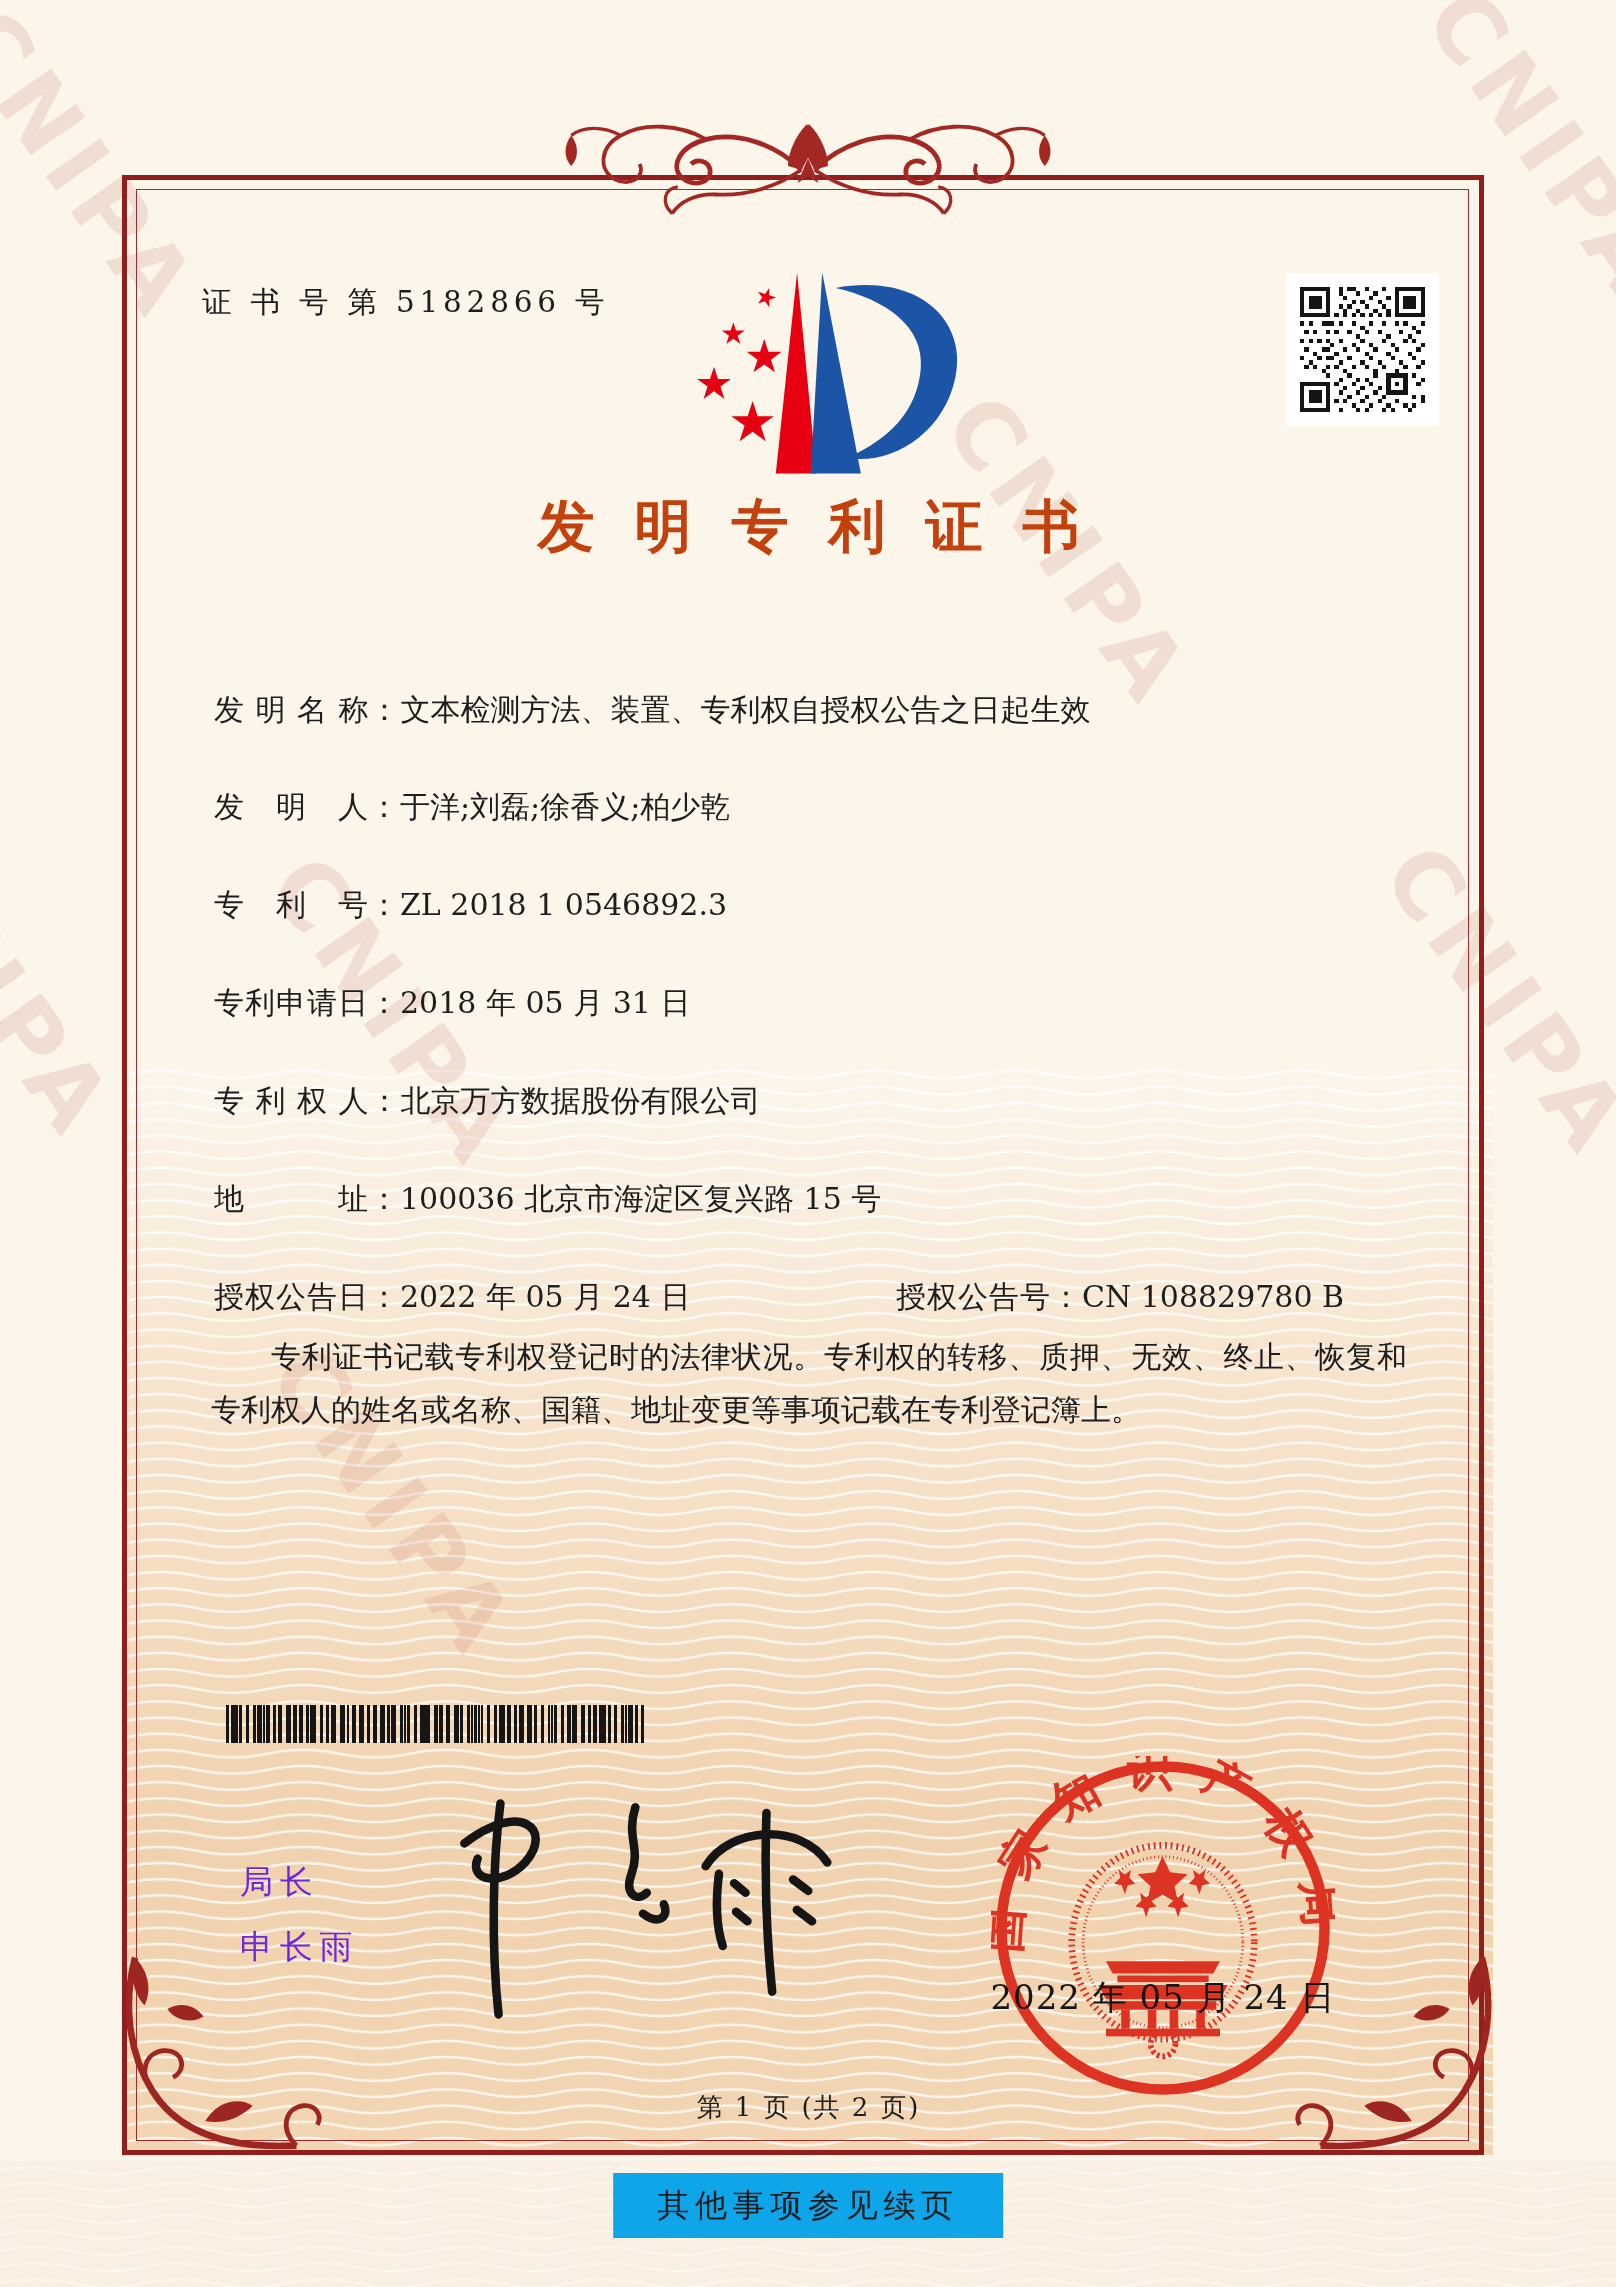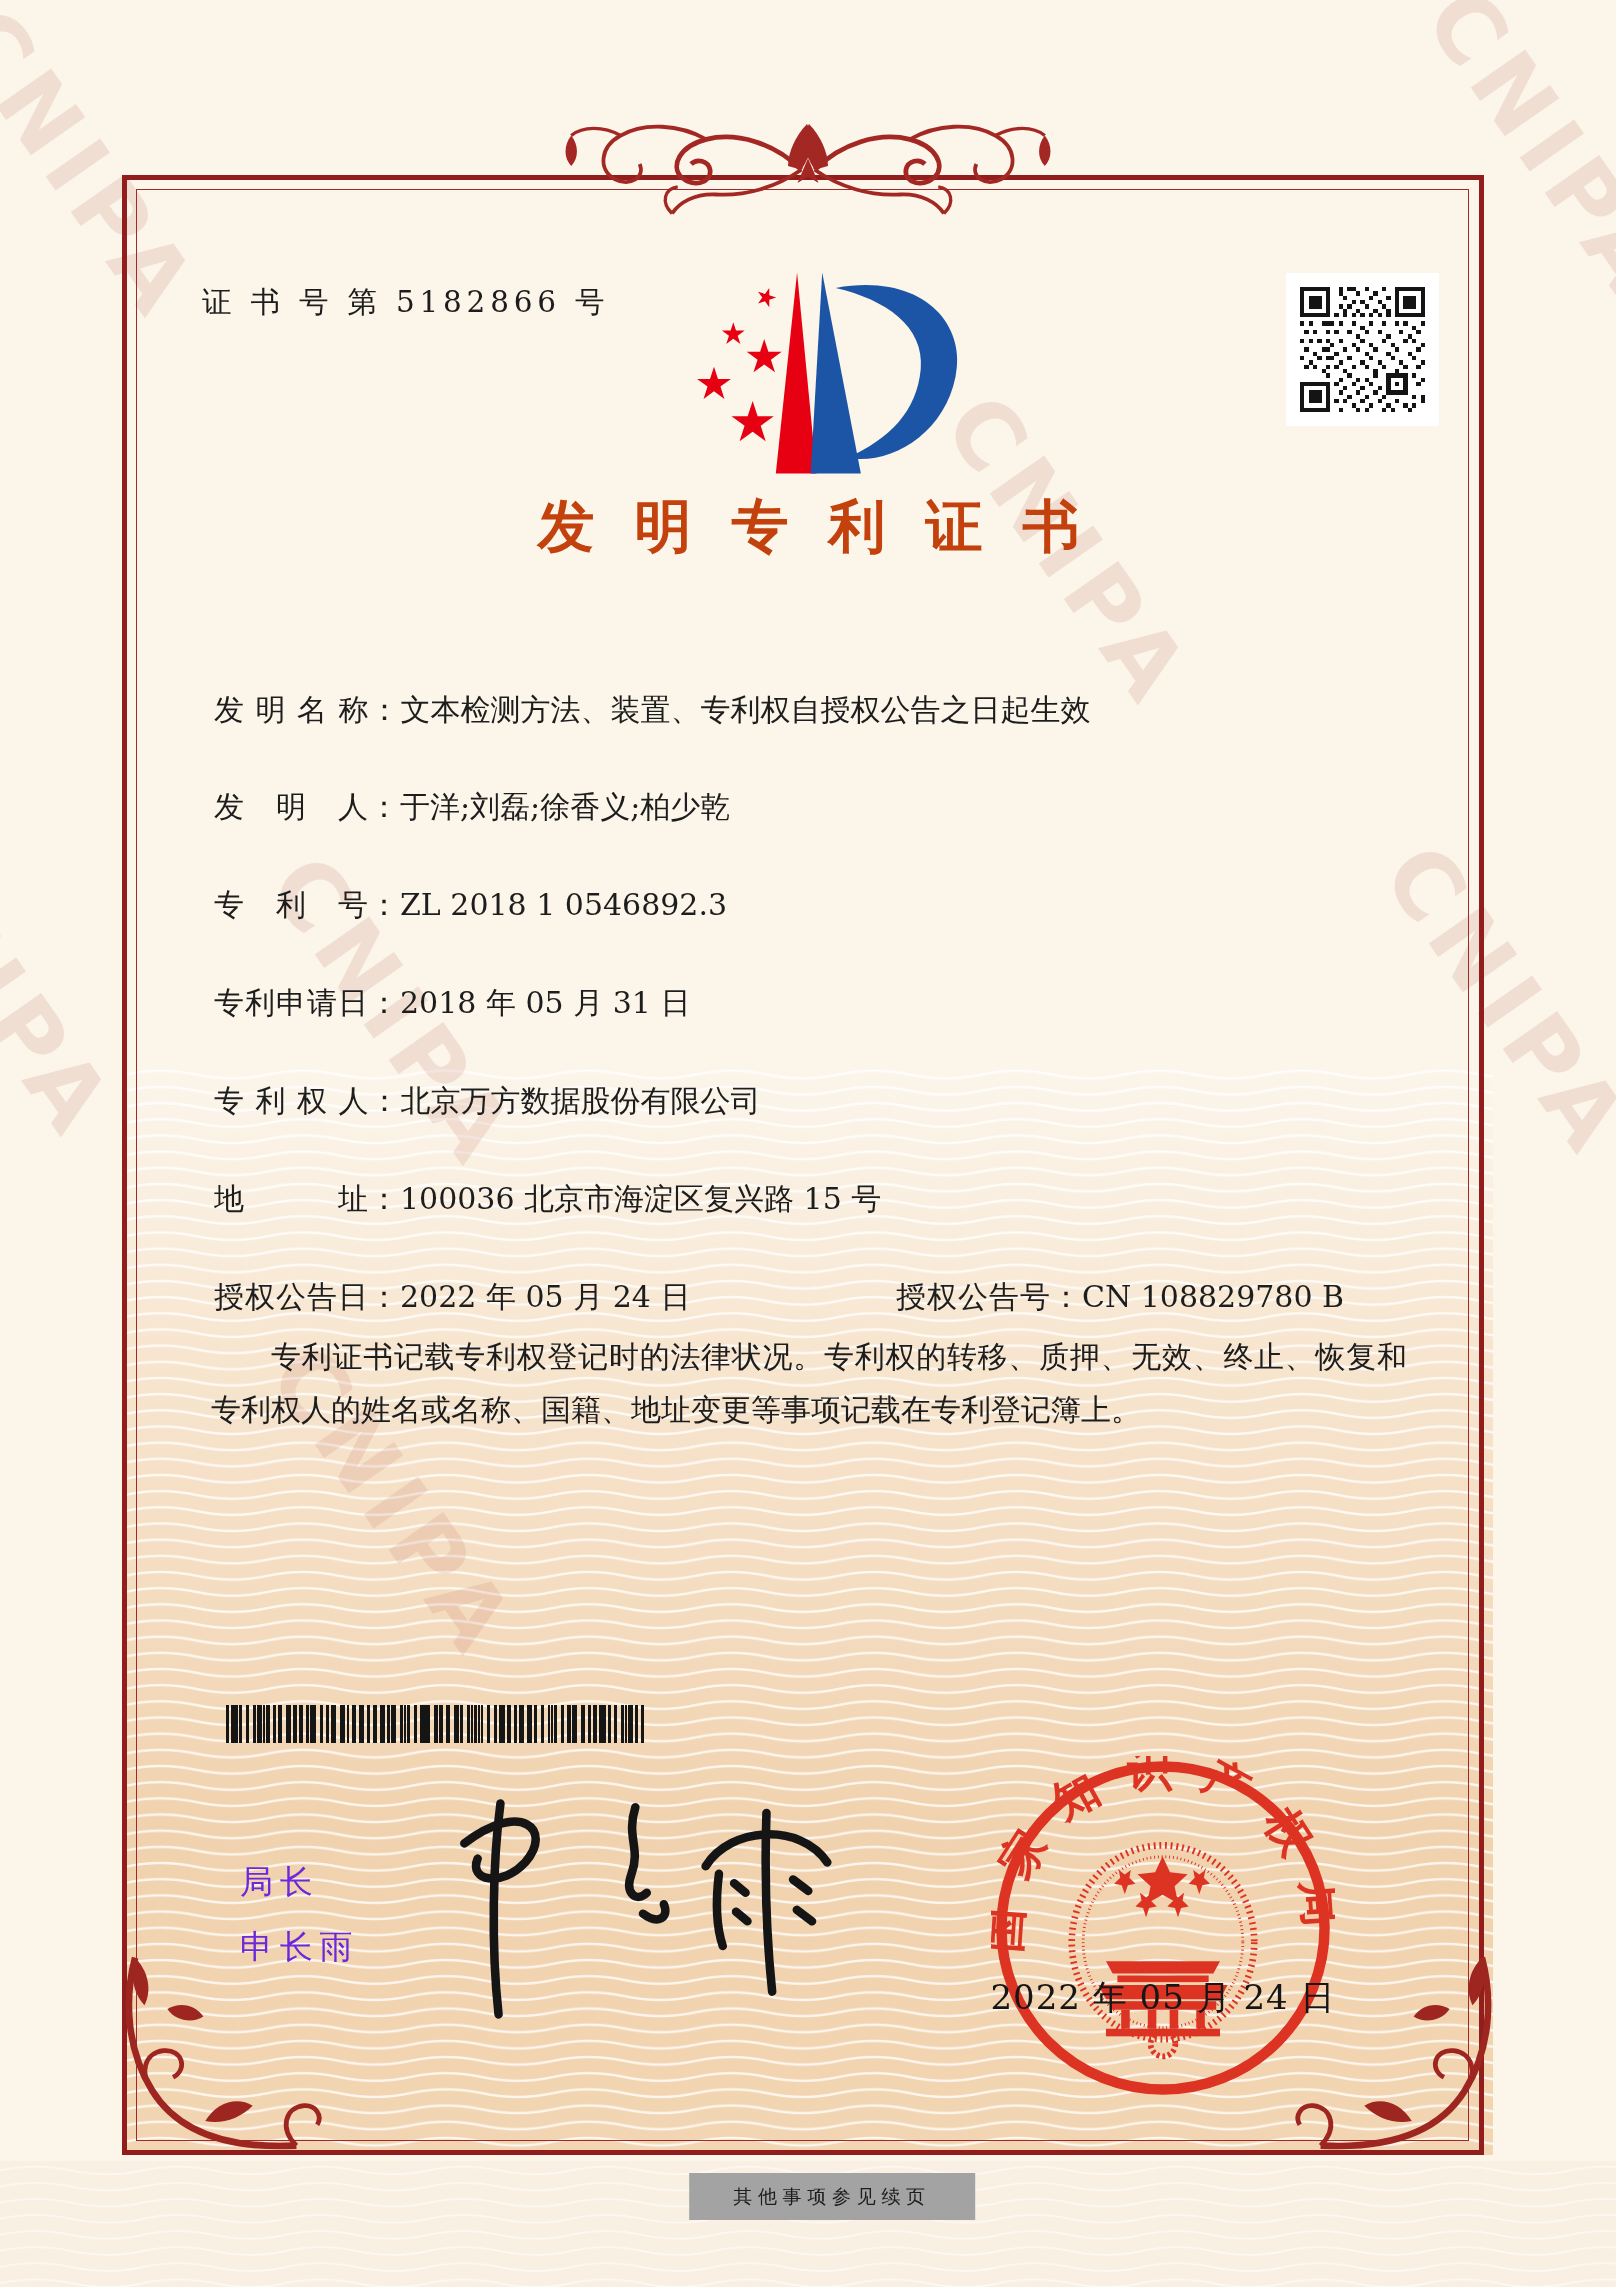--- a/index.html
+++ b/index.html
@@ -37,21 +37,21 @@
         repeating-linear-gradient(90deg,rgba(0,0,0,0) 0 4.8px,#151515 4.8px 6.7px,rgba(0,0,0,0) 6.7px 16px);}
   .sig-label{position:absolute;left:240px;font-size:33px;letter-spacing:6.7px;
       font-family:"DejaVu Sans","Liberation Sans",sans-serif;color:#6d28d9;}
   .qr-box{position:absolute;left:1286px;top:273px;width:153px;height:153px;background:#ffffff;}
   .qr-box svg{position:absolute;left:14.3px;top:14.3px;}
   .seal-wrap{position:absolute;left:991px;top:1756px;width:344px;height:344px;}
   .seal-date{position:absolute;left:989px;top:1975px;width:348px;text-align:center;
       font-size:34px;color:#161616;letter-spacing:1px;z-index:6;white-space:nowrap;}
   .page-info{position:absolute;left:0;top:2090px;width:1617px;text-align:center;font-size:26px;letter-spacing:1.9px;}
   .note-box{position:absolute;left:808px;top:2173px;transform:translateX(-50%);
-      background:#a3a3a3;padding:10.5px 44px;font-size:19px;letter-spacing:5.7px;white-space:nowrap;z-index:6;margin-left:24px;}
+      background:#0ea5e9;padding:10.5px 44px;font-size:32px;letter-spacing:5.7px;white-space:nowrap;z-index:6;}
 </style>
 </head>
 <body>
 
 <div class="page">
 
   <svg class="waves-main" viewBox="0 0 1438 1146" preserveAspectRatio="none">
     <defs>
       <pattern id="wv" width="150" height="17" patternUnits="userSpaceOnUse">
         <path d="M0,10 Q37,2 75,10 T150,10" fill="none" stroke="#ffffff" stroke-width="2.4"></path>
@@ -233,17 +233,18 @@
         <rect x="137" y="267" width="9" height="20"></rect>
           <rect x="165" y="267" width="9" height="20"></rect>
         <rect x="188" y="267" width="9" height="20"></rect>
           <rect x="216" y="267" width="9" height="20"></rect>
         <rect x="121" y="287" width="120" height="8"></rect>
         <circle cx="181" cy="303" r="13" fill="none" stroke="#dc3323" stroke-width="6" stroke-dasharray="3 3"></circle>
       </g>
     </svg>
     <div class="seal-date">2022 年 05 月 24 日</div>
 
+    <div class="page-info">第 1 页 (共 2 页)</div>
     <div class="note-box">其他事项参见续页</div>
 
   </div>
 </div>
 
 
 </body></html>

